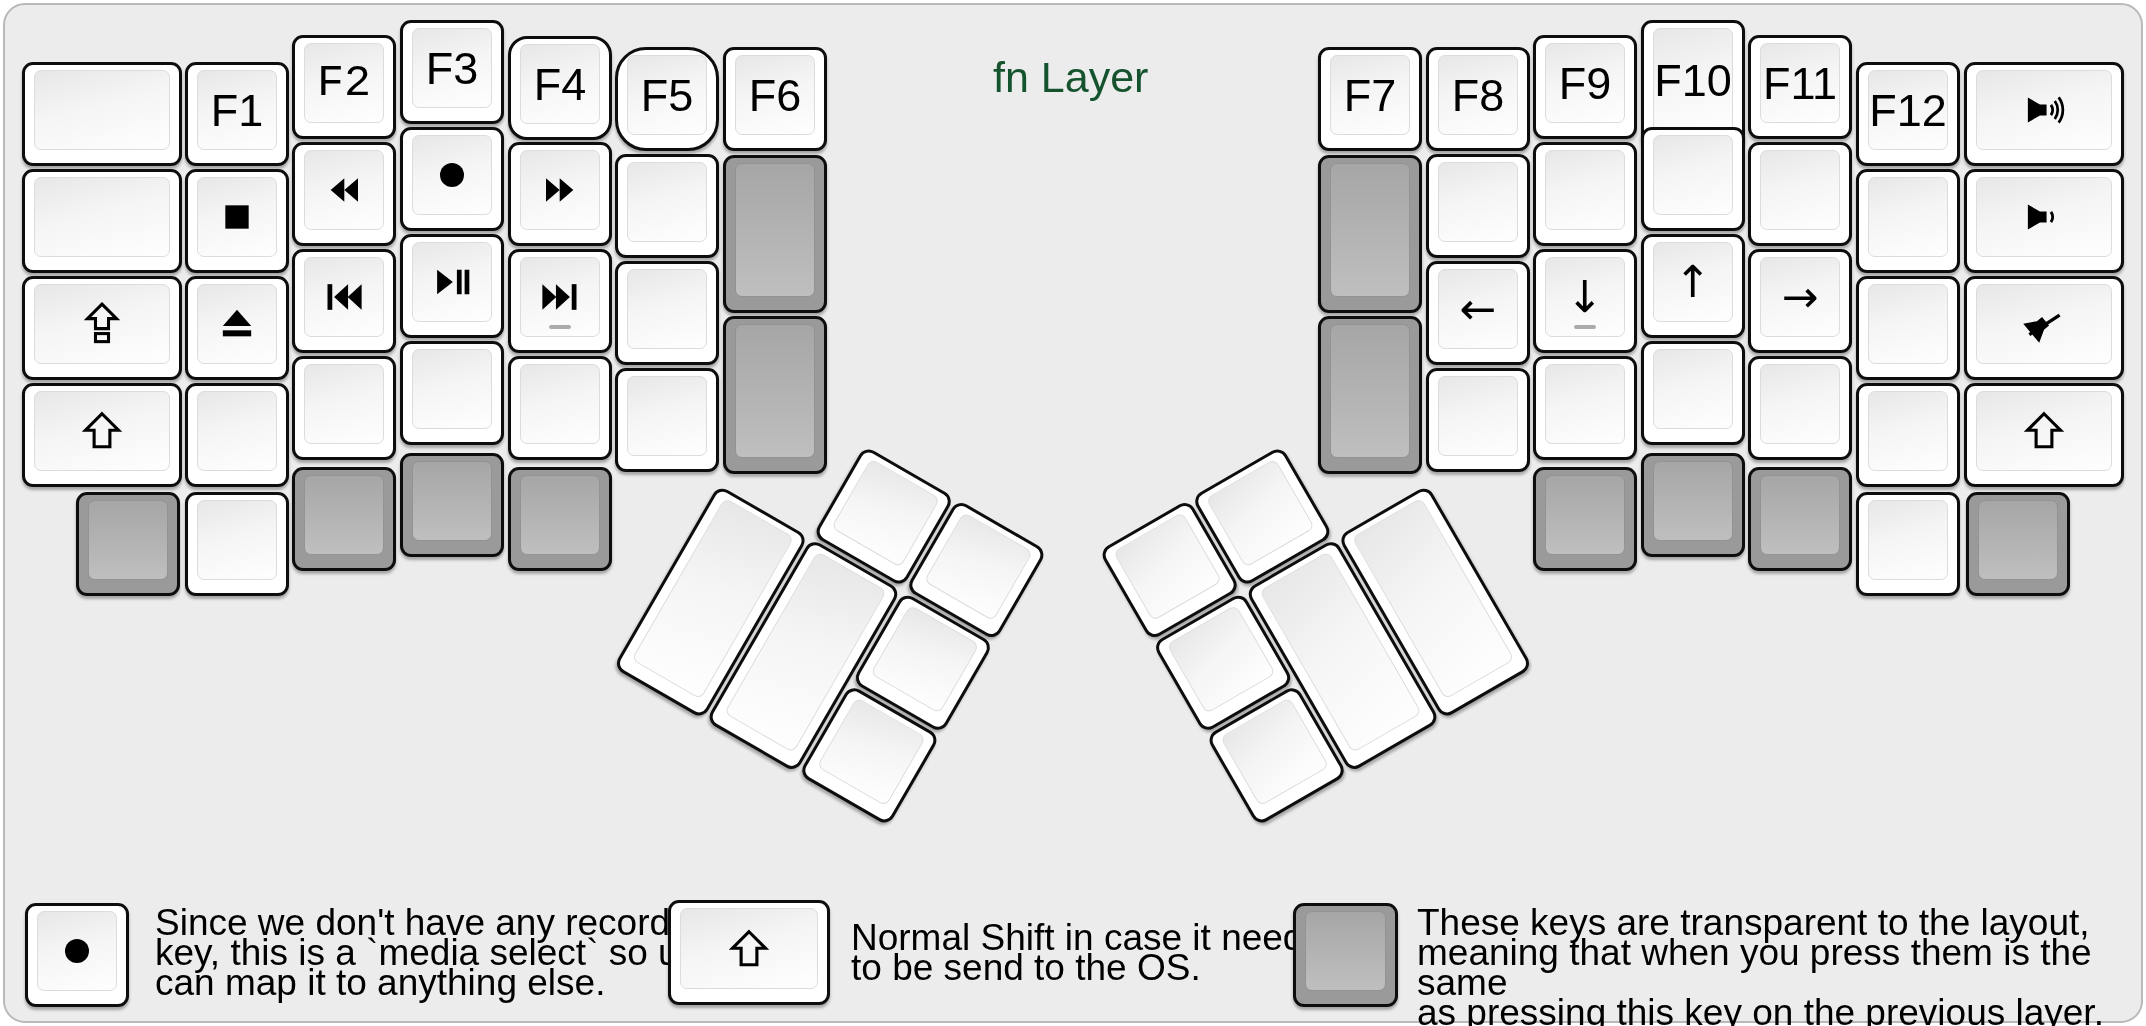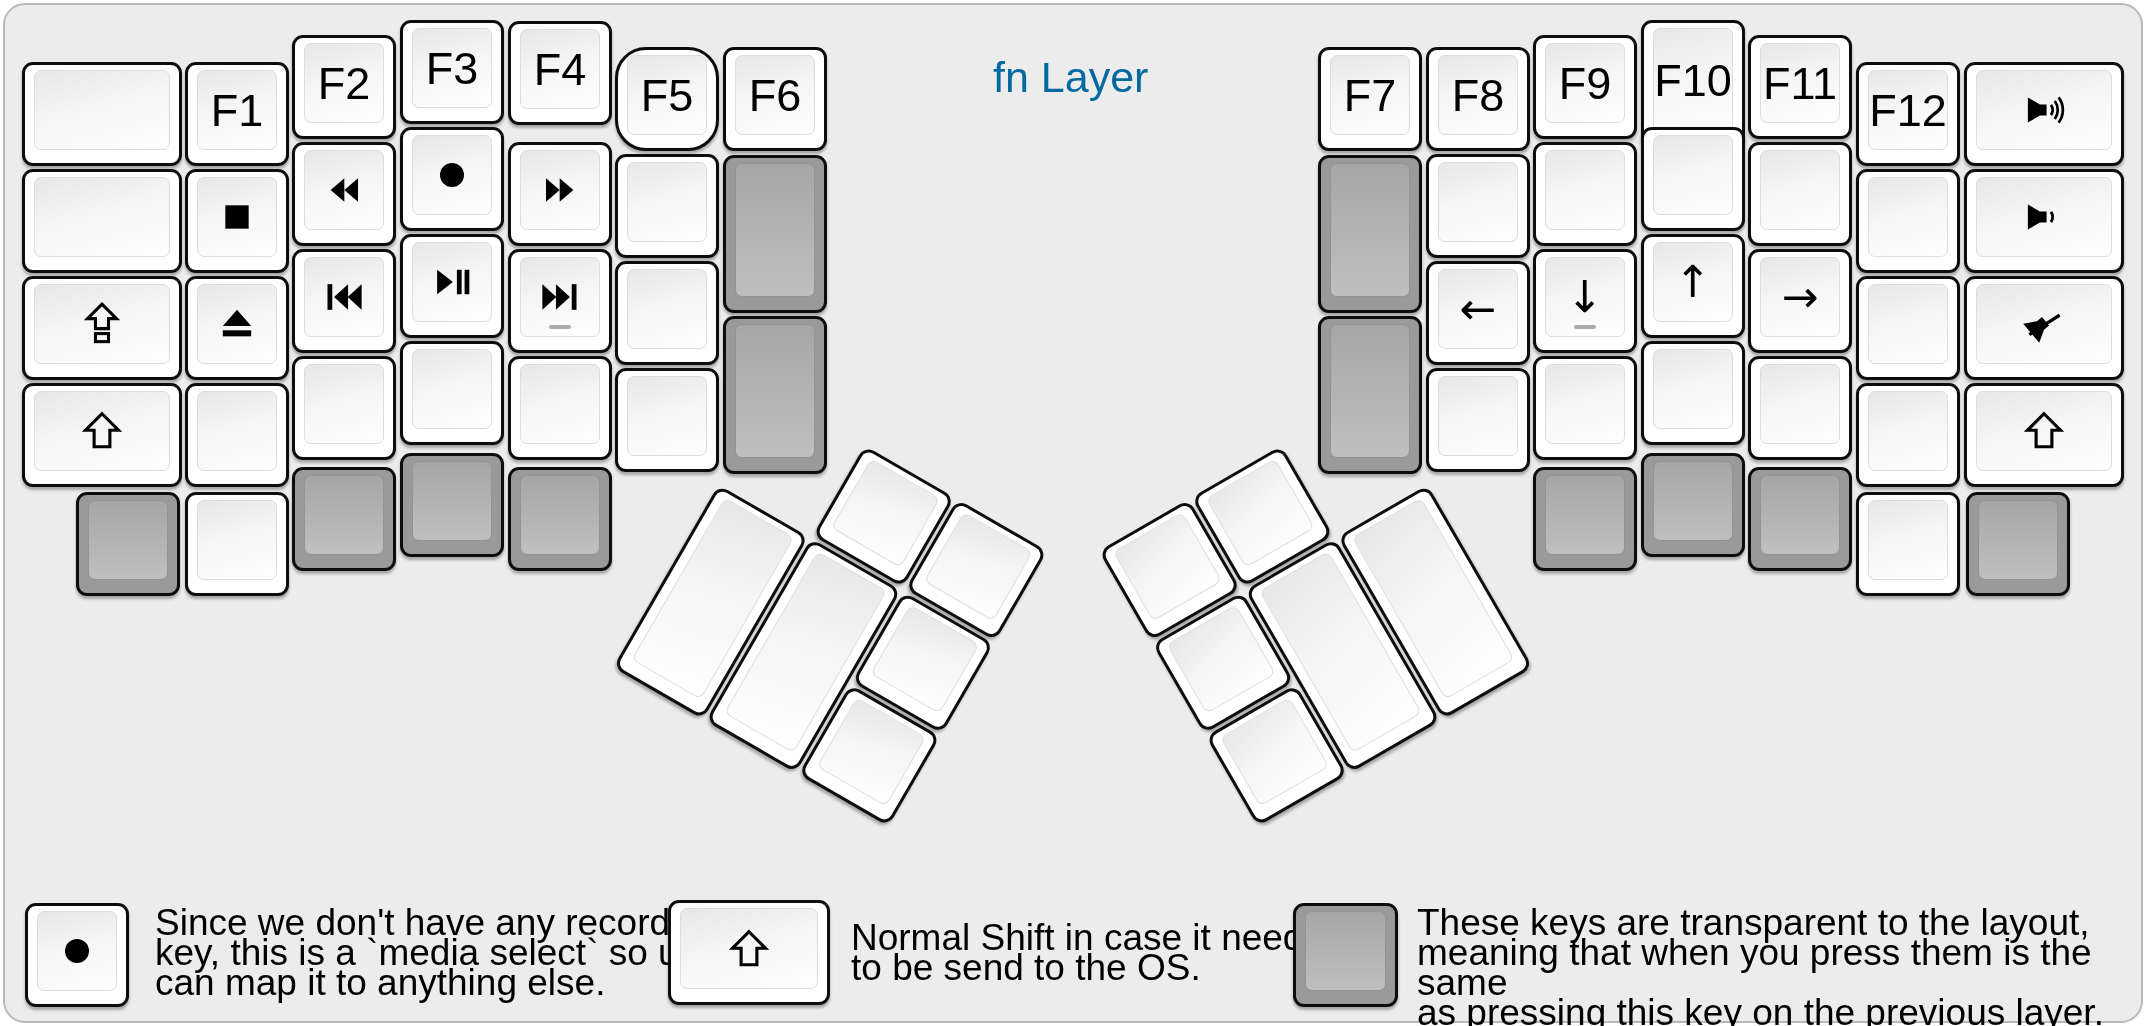--- a/index.html
+++ b/index.html
@@ -16,21 +16,21 @@
   .white .keytop{background:linear-gradient(165deg,#e7e7e7 0%,#f5f5f5 45%,#fefefe 100%);
                  border:1px solid #dcdcdc;}
   .gray .keytop{background:linear-gradient(180deg,#a6a6a6 0%,#bfbfbf 100%);
                 border:1px solid #939393;}
   .flabel{font-size:45px;line-height:1;color:#000;}
   .arrow{font-family:"DejaVu Sans",sans-serif;font-size:44px;line-height:1;color:#000;}
   .homing{position:absolute;left:50%;transform:translateX(-50%);bottom:7px;
           width:22px;height:4px;background:#ababab;border-radius:2px;}
   .icon{display:block;}
   .thumb{position:absolute;width:318px;height:318px;}
-  .title{position:absolute;left:993px;top:56px;font-size:43px;line-height:1;color:#0369a1;}
+  .title{position:absolute;left:993px;top:56px;font-size:43px;line-height:1;color:#14532d;}
   .legend-text{position:absolute;font-size:37px;line-height:30px;white-space:pre-line;color:#000;}
 </style>
 </head>
 <body>
 
 <div id="canvas">
   <div class="case"></div>
   <div class="title">fn Layer</div>
   <div id="keys-layer">
       <div class="key white" style="left: 22px; top: 62px; width: 160px; height: 104px;">
@@ -73,21 +73,21 @@
             <rect x="3.5" y="15.8" width="17" height="3.6"></rect>
           </svg>
         </div>
       </div>
       <div class="key white" style="left: 185px; top: 383px; width: 104px; height: 104px;">
         <div class="keytop"></div>
       </div>
       <div class="key white" style="left: 185px; top: 492px; width: 104px; height: 104px;">
         <div class="keytop"></div>
       </div>
-      <div class="key white" style="left: 292px; top: 35px; width: 104px; height: 104px;">
+      <div class="key white" style="left: 292px; top: 35px; width: 104px; height: 104px; font-family: Liberation Mono, monospace;">
         <div class="keytop">
           <span class="flabel">F2</span>
         </div>
       </div>
       <div class="key white" style="left: 292px; top: 142px; width: 104px; height: 104px;">
         <div class="keytop">
           <svg class="icon" width="40" height="40" viewBox="0 0 24 24" fill="#000">
             <path d="M12.2 5 L4 12 L12.2 19 Z"></path>
             <path d="M20.4 5 L12.2 12 L20.4 19 Z"></path>
           </svg>
@@ -128,21 +128,21 @@
             <rect x="19.2" y="5" width="2.7" height="14"></rect>
           </svg>
         </div>
       </div>
       <div class="key white" style="left: 400px; top: 341px; width: 104px; height: 104px;">
         <div class="keytop"></div>
       </div>
       <div class="key gray" style="left: 400px; top: 453px; width: 104px; height: 104px;">
         <div class="keytop"></div>
       </div>
-      <div class="key white" style="left: 508px; top: 21px; width: 104px; height: 104px;">
+      <div class="key white" style="left: 508px; top: 36px; width: 104px; height: 104px; border-radius: 19px;">
         <div class="keytop">
           <span class="flabel">F4</span>
         </div>
       </div>
       <div class="key white" style="left: 508px; top: 142px; width: 104px; height: 104px;">
         <div class="keytop">
           <svg class="icon" width="40" height="40" viewBox="0 0 24 24" fill="#000">
             <path d="M3.6 5 L11.8 12 L3.6 19 Z"></path>
             <path d="M11.8 5 L20 12 L11.8 19 Z"></path>
           </svg>

